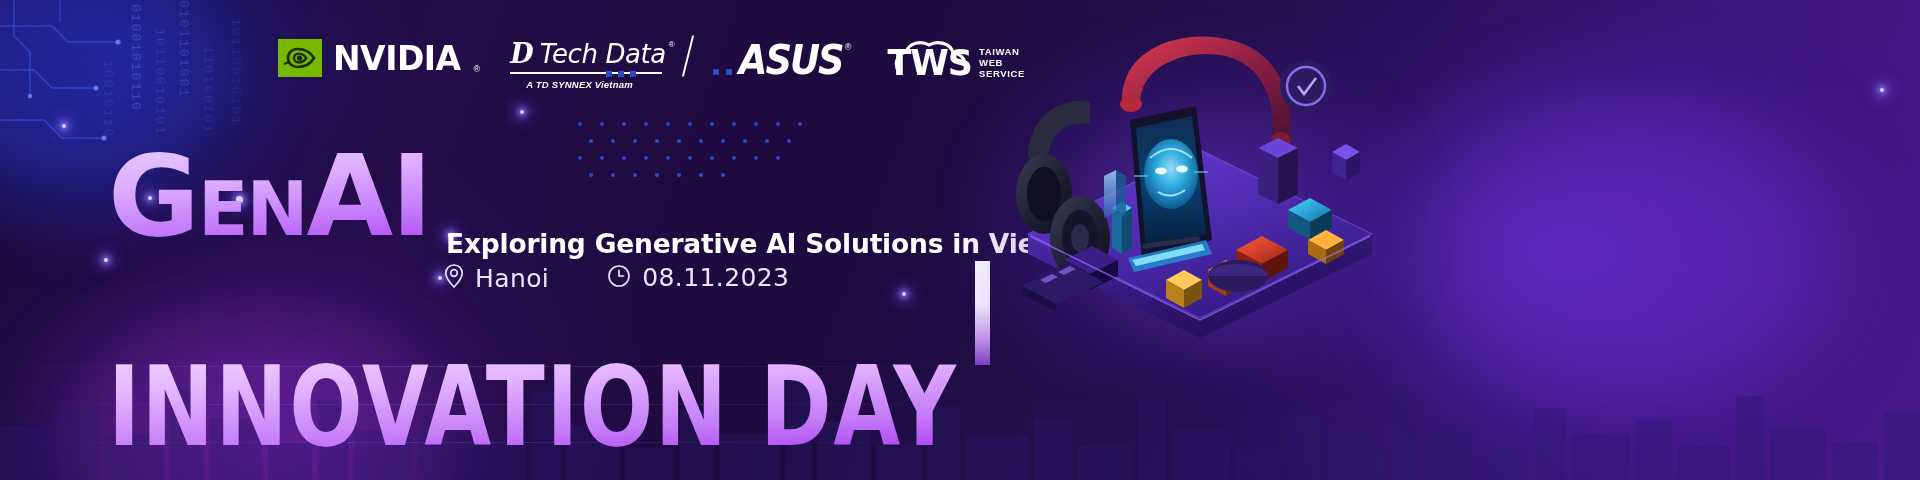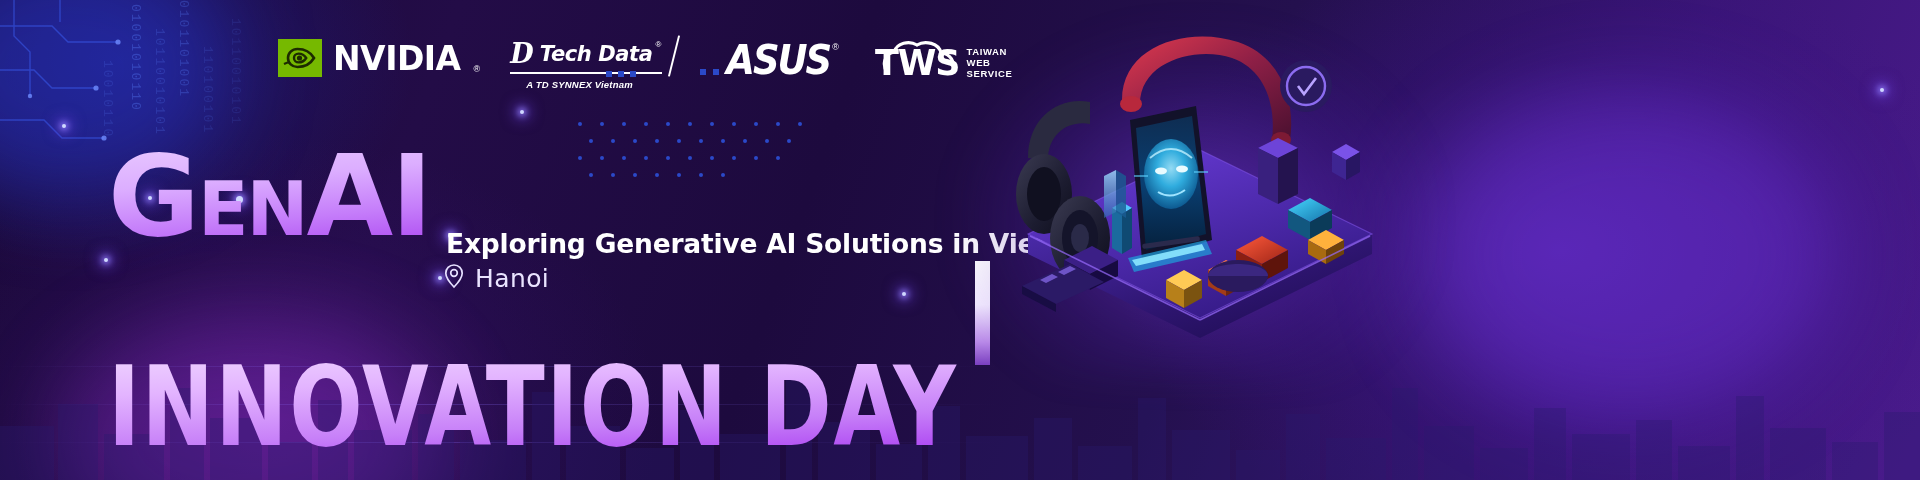--- a/index.html
+++ b/index.html
@@ -88,21 +88,21 @@
     font-family: "DejaVu Sans", sans-serif;
     transform: scaleX(0.97);
   }
   .nv-tm { color: #fff; font-size: 9px; margin-left: 2px; align-self: flex-end; margin-bottom: 4px; }
 
   
   .techdata { flex-direction: column; align-items: flex-start; margin-left: 30px; }
   .td-main { display: flex; align-items: center; gap: 6px; position: relative; }
   .td-d { color: #fff; font-size: 27px; font-weight: bold; font-style: italic; font-family: "DejaVu Serif", serif; }
   .td-word {
-    color: #fff; font-size: 21px; font-weight: bold; font-style: italic;
+    color: #fff; font-size: 26px; font-weight: normal; font-style: italic;
     letter-spacing: -0.4px; font-family: "DejaVu Sans", sans-serif;
   }
   .td-reg { color: #fff; font-size: 8px; align-self: flex-start; margin-top: 2px; margin-left: -3px; }
   .td-slash {
     position: absolute; right: -14px; top: -3px;
     width: 2px; height: 42px; background: #fff;
     transform: rotate(14deg);
   }
   .td-rule { width: 152px; height: 2px; background: #fff; margin-top: 3px; }
   .td-tag {
@@ -419,20 +419,29 @@
   <div class="meta-row">
     <div class="meta-item">
       <span>
         <svg width="20" height="26" viewBox="0 0 20 26">
           <path d="M10 2 C5.2 2 1.8 5.6 1.8 10.2 C1.8 15.4 10 24 10 24 S18.2 15.4 18.2 10.2 C18.2 5.6 14.8 2 10 2 Z" fill="none" stroke="#e6e0ff" stroke-width="1.7"></path>
           <circle cx="10" cy="10" r="3.3" fill="none" stroke="#e6e0ff" stroke-width="1.7"></circle>
         </svg>
       </span>
       <span class="meta-text">Hanoi</span>
     </div>
+    <div class="meta-item">
+      <span>
+        <svg width="24" height="24" viewBox="0 0 24 24">
+          <circle cx="12" cy="12" r="10" fill="none" stroke="#e6e0ff" stroke-width="1.7"></circle>
+          <path d="M12 6.4 V12 H16.6" fill="none" stroke="#e6e0ff" stroke-width="1.7" stroke-linecap="round"></path>
+        </svg>
+      </span>
+      <span class="meta-text">08.11.2023</span>
+    </div>
   </div>
 
   <div class="illo">
     <div class="illo-glow"></div>
 
     <svg width="400" height="372" viewBox="0 0 400 372">
       <defs>
         <linearGradient id="platG" x1="0" y1="0" x2="1" y2="1">
           <stop offset="0%" stop-color="#4a2aa8"></stop>
           <stop offset="55%" stop-color="#2e1570"></stop>

